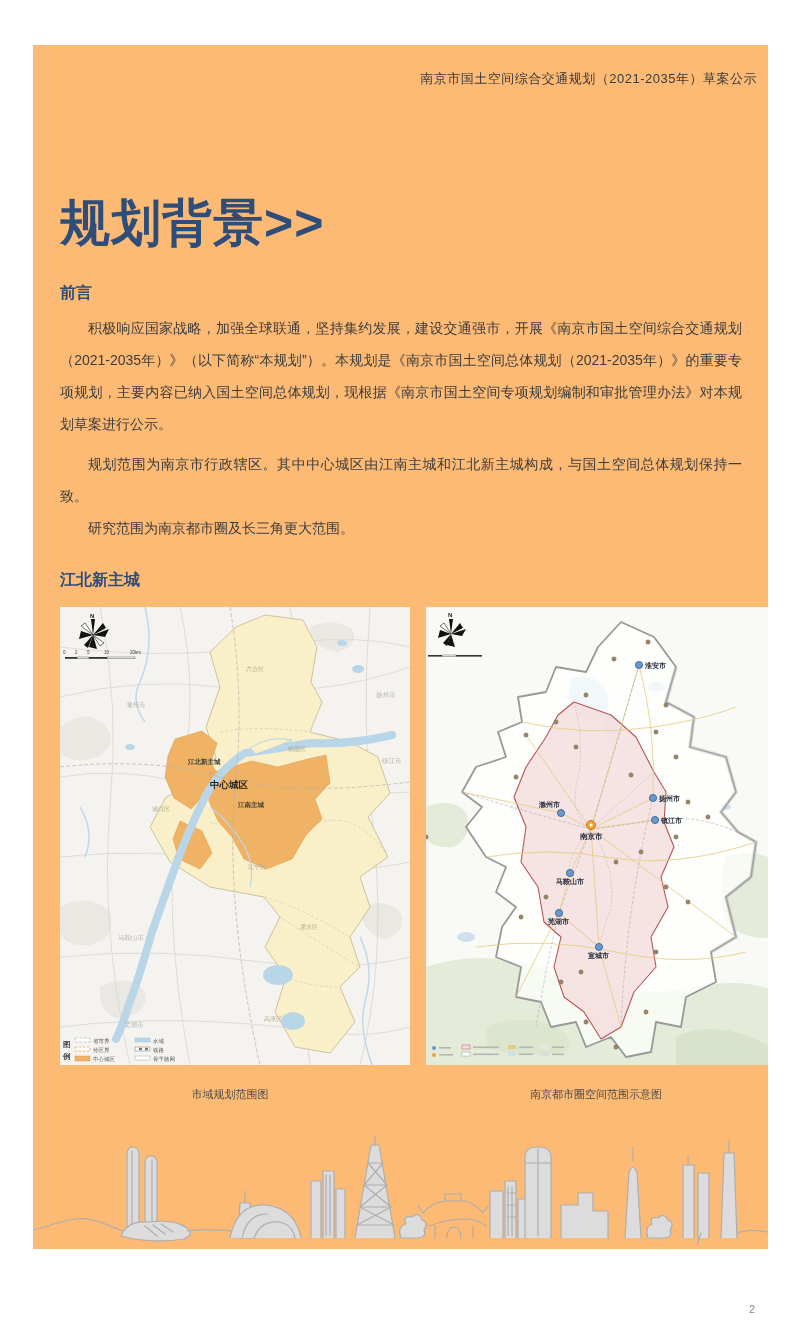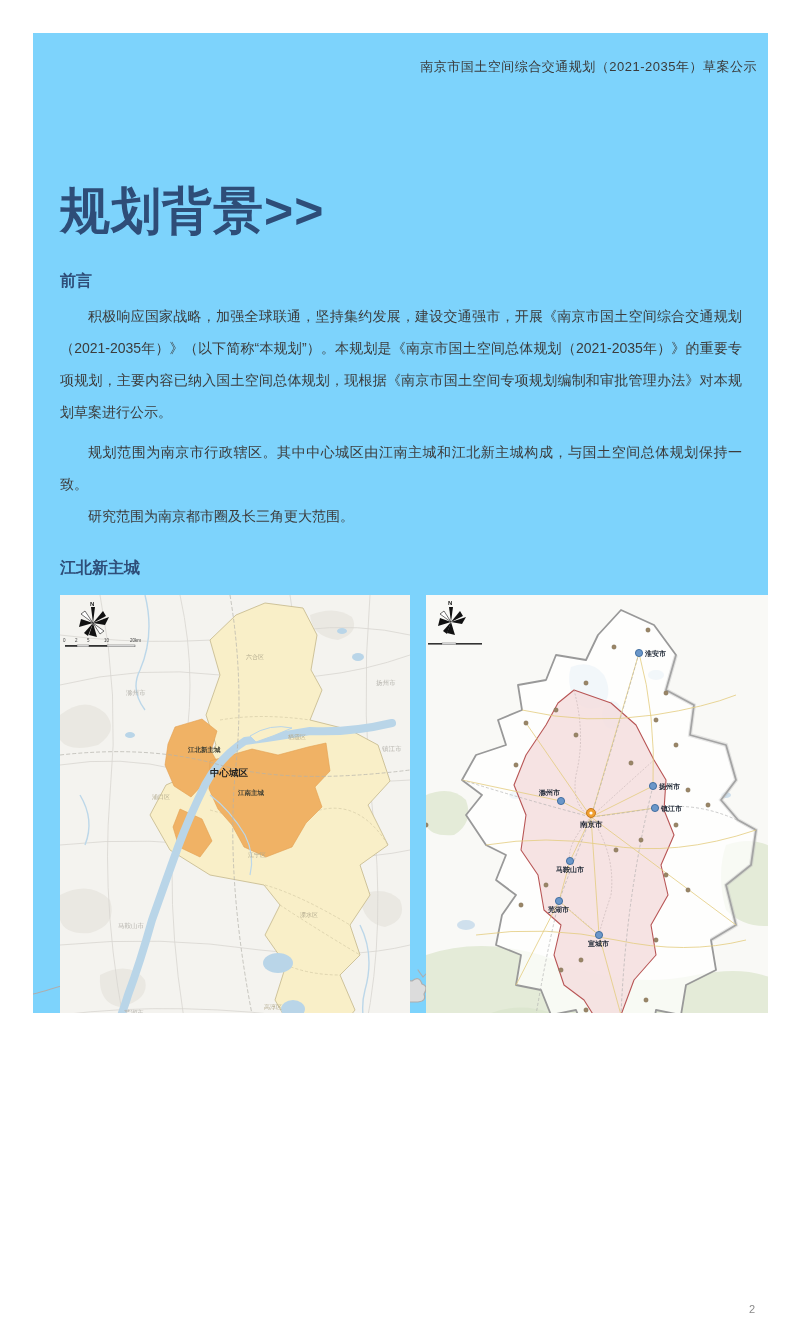--- a/index.html
+++ b/index.html
@@ -2,22 +2,22 @@
 <html><head>
 <meta charset="utf-8">
 <style>
   html,body{margin:0;padding:0;}
   body{
     width:800px;height:1334px;background:#ffffff;position:relative;
     font-family:"Liberation Sans","DejaVu Sans",sans-serif;
     -webkit-font-smoothing:antialiased;
   }
   .page{
-    position:absolute;left:33px;top:33px;width:735px;height:980px;
-    background:#7dd3fc;overflow:hidden;
+    position:absolute;left:33px;top:45px;width:735px;height:1204px;
+    background:#fdba74;overflow:hidden;
   }
   .doc-header{
     text-align:right;padding:25px 11px 0 0;font-size:13px;color:#3a3a3a;
     letter-spacing:.5px;
   }
   .doc-title{
     margin:102px 0 0 27px;font-size:50px;font-weight:bold;color:#2e4d78;
     letter-spacing:1px;
   }
   h2.sec{
@@ -363,20 +363,21 @@
           <rect x="82" y="438" width="8" height="4" fill="#e3cc7e"></rect>
             <rect x="93" y="439.5" width="14" height="1.6" fill="#b5b5b5"></rect>
           <rect x="82" y="445" width="8" height="4" fill="#cfe0ed"></rect>
             <rect x="93" y="446.5" width="14" height="1.6" fill="#b5b5b5"></rect>
           <rect x="115" y="438" width="8" height="4" fill="#e4ebd8"></rect>
             <rect x="126" y="439.5" width="12" height="1.6" fill="#b5b5b5"></rect>
           <rect x="115" y="445" width="8" height="4" fill="#dcdcdc"></rect>
             <rect x="126" y="446.5" width="12" height="1.6" fill="#b5b5b5"></rect>
         </g>
       </svg>
+      <figcaption class="map-caption">南京都市圈空间范围示意图</figcaption>
     </figure>
   </div>
 
   <div class="skyline-wrap">
     <svg width="735" height="112" viewBox="0 0 735 112">
       <g stroke="#aeaeae" stroke-width="1.2" fill="none" stroke-linejoin="round" stroke-linecap="round">
         <path d="M0,97 C22,92 40,82 60,87 C78,92 84,97 92,98"></path>
         <path d="M94,95 L94,22 Q94,14 100,14 Q106,14 106,22 L106,90" fill="#dcdcdc"></path>
         <path d="M112,92 L112,30 Q112,23 118,23 Q124,23 124,30 L124,92" fill="#dcdcdc"></path>
         <path d="M99,90 V18 M119,90 V27"></path>

